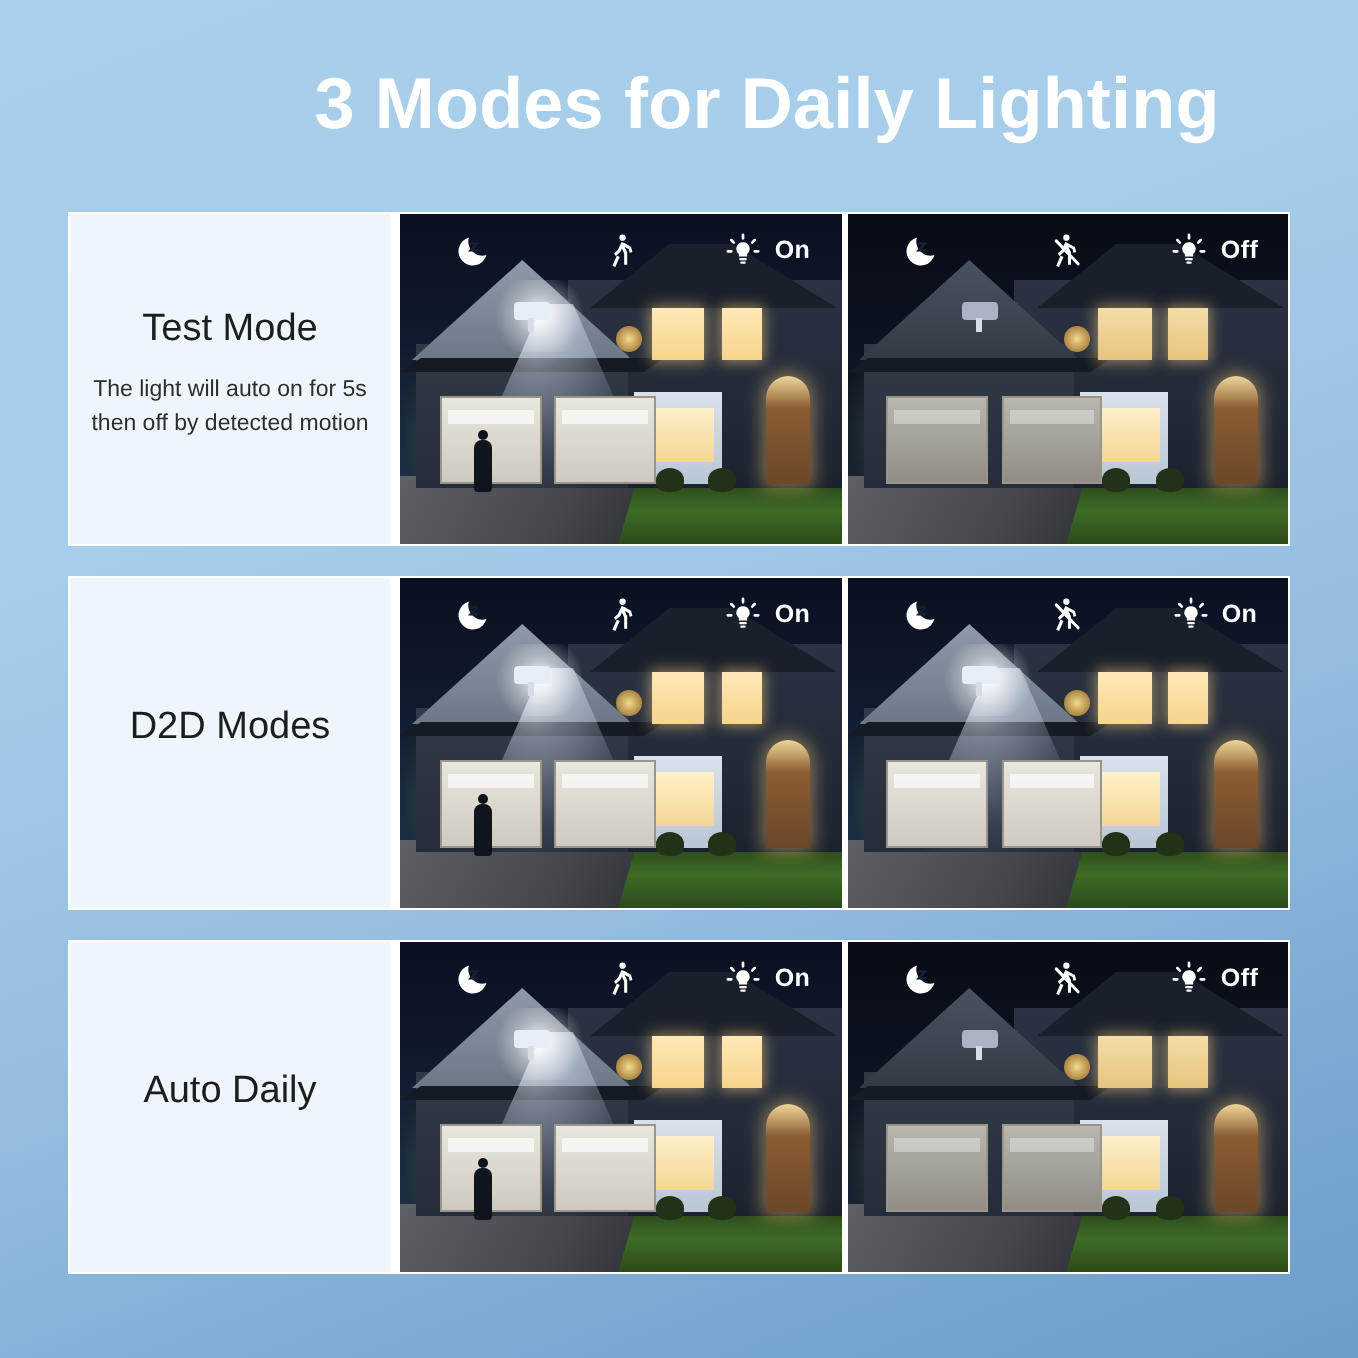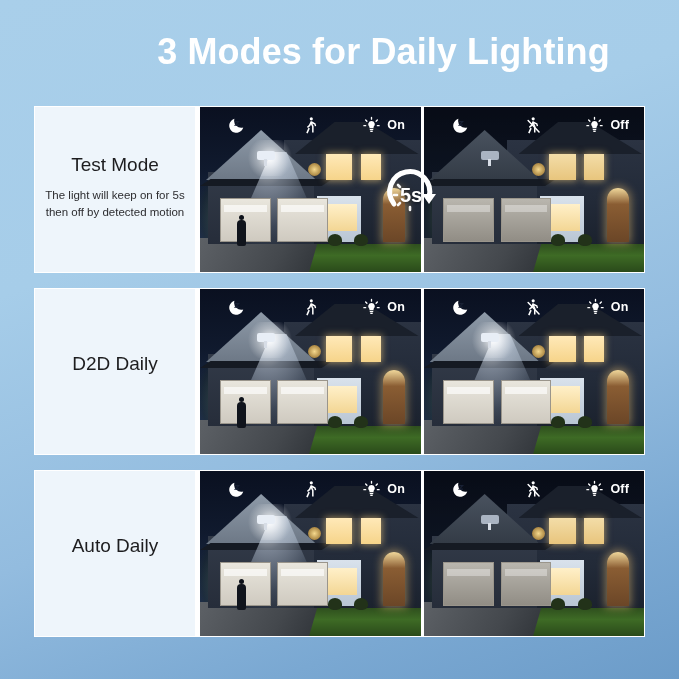--- a/index.html
+++ b/index.html
@@ -226,21 +226,21 @@
 </head>
 <body>
 
 <div class="page-title">3 Modes for Daily Lighting</div>
 
 <div class="cards">
 
   <div class="card">
     <div class="mode-panel">
       <div class="mode-name">Test Mode</div>
-      <div class="mode-desc">The light will keep on for 5s then off by detected motion</div>
+      <div class="mode-desc">The light will auto on for 5s then off by detected motion</div>
     </div>
 
     <div class="scenes">
 
       <div class="scene on">
         <div class="sky"></div>
         <div class="tree"></div>
         <div class="lawn"></div>
         <div class="driveway"></div>
         <div class="house-main"></div>
@@ -346,35 +346,25 @@
               <g stroke="#fff" stroke-width="1.7" stroke-linecap="round">
                 <path d="M12 1.8v2.2M4.6 5.1l1.6 1.6M19.4 5.1l-1.6 1.6M2.4 12.2h2.2M19.4 12.2h2.2"></path>
               </g>
             </svg>
             <span class="state-text">Off</span>
           </div>
         </div>
       </div>
     </div>
 
-    <div class="timer-badge">
-      <svg width="58" height="62" viewBox="0 0 58 62">
-        <path d="M12 40A20 20 0 1 1 47 33" fill="none" stroke="#fff" stroke-width="5" stroke-linecap="round"></path>
-        <path d="M40 30 47 40 54 30 z" fill="#fff"></path>
-        <g stroke="#fff" stroke-width="2.6" stroke-linecap="round" opacity=".95">
-          <path d="M16 21l2 2M12 31h3M16 41l2-2M28 46v-3"></path>
-        </g>
-      </svg>
-      <span class="num">5s</span>
-    </div>
   </div>
 
   <div class="card">
     <div class="mode-panel">
-      <div class="mode-name">D2D Daily</div>
+      <div class="mode-name">D2D Modes</div>
     </div>
 
     <div class="scenes">
       <div class="scene on">
         <div class="sky"></div>
         <div class="tree"></div>
         <div class="lawn"></div>
         <div class="driveway"></div>
         <div class="house-main"></div>
         <div class="house-roof-r"></div>

